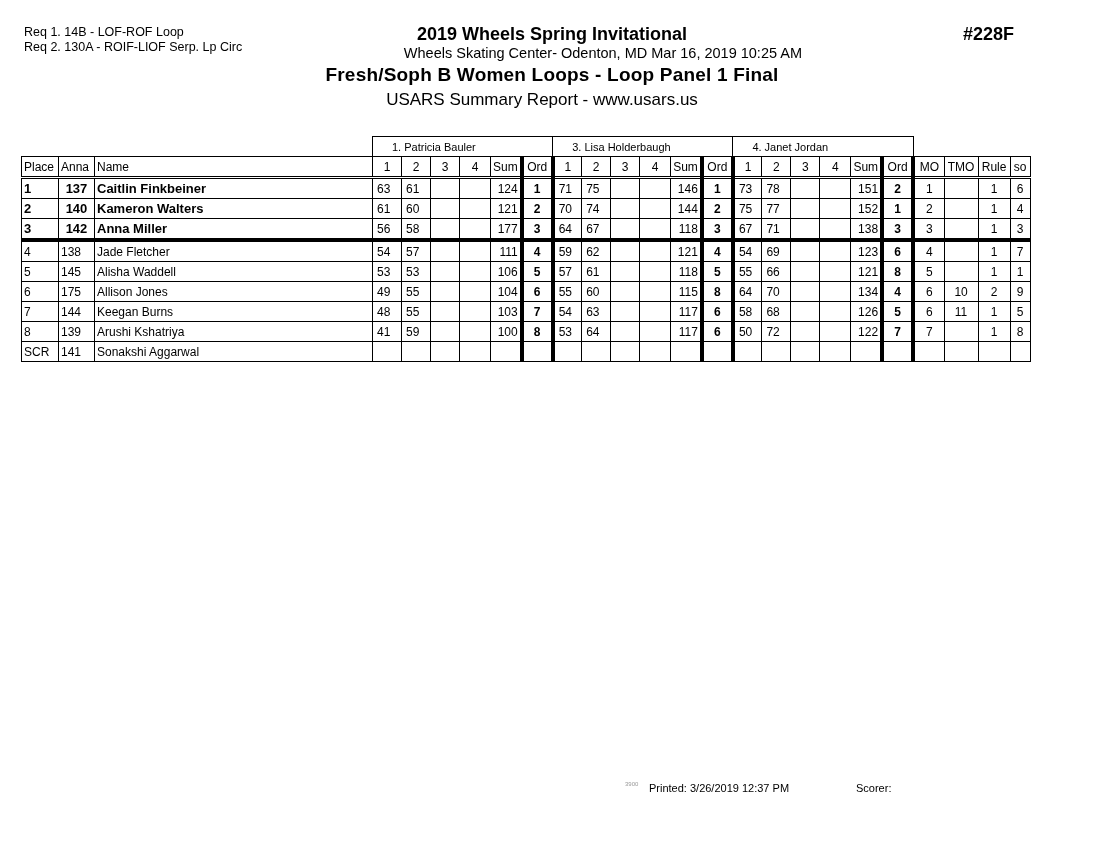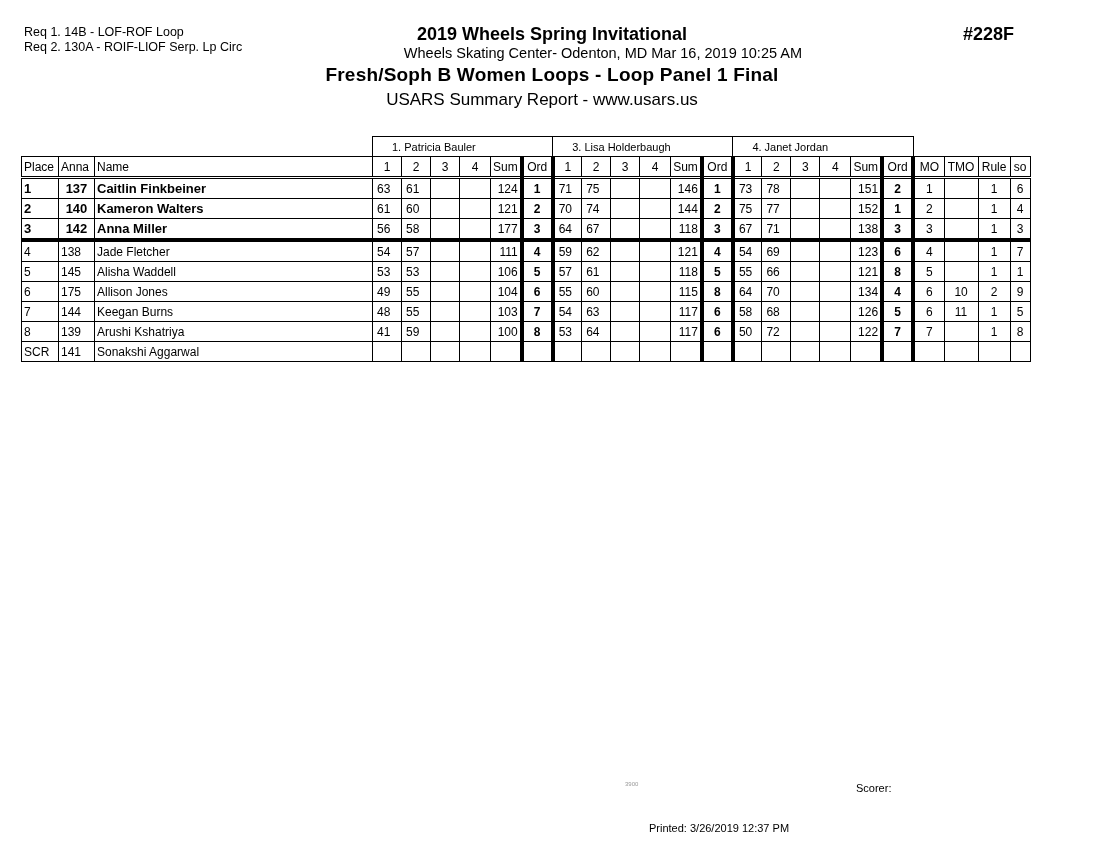--- a/index.html
+++ b/index.html
@@ -348,14 +348,14 @@
         <td class="ord"></td>
         <td class="ctr"></td>
         <td class="ctr"></td>
         <td class="ctr"></td>
         <td class="ctr"></td>
       </tr>
     </tbody>
 </table>
 
 <div class="abs tiny">3900</div>
-<div class="abs footer" style="left:649px;margin-top:40px;">Printed:  3/26/2019  12:37 PM</div>
+<div class="abs footer" style="left:649px;">Printed:  3/26/2019  12:37 PM</div>
 <div class="abs footer" style="left:856px;">Scorer:</div>
 
 </body></html>

